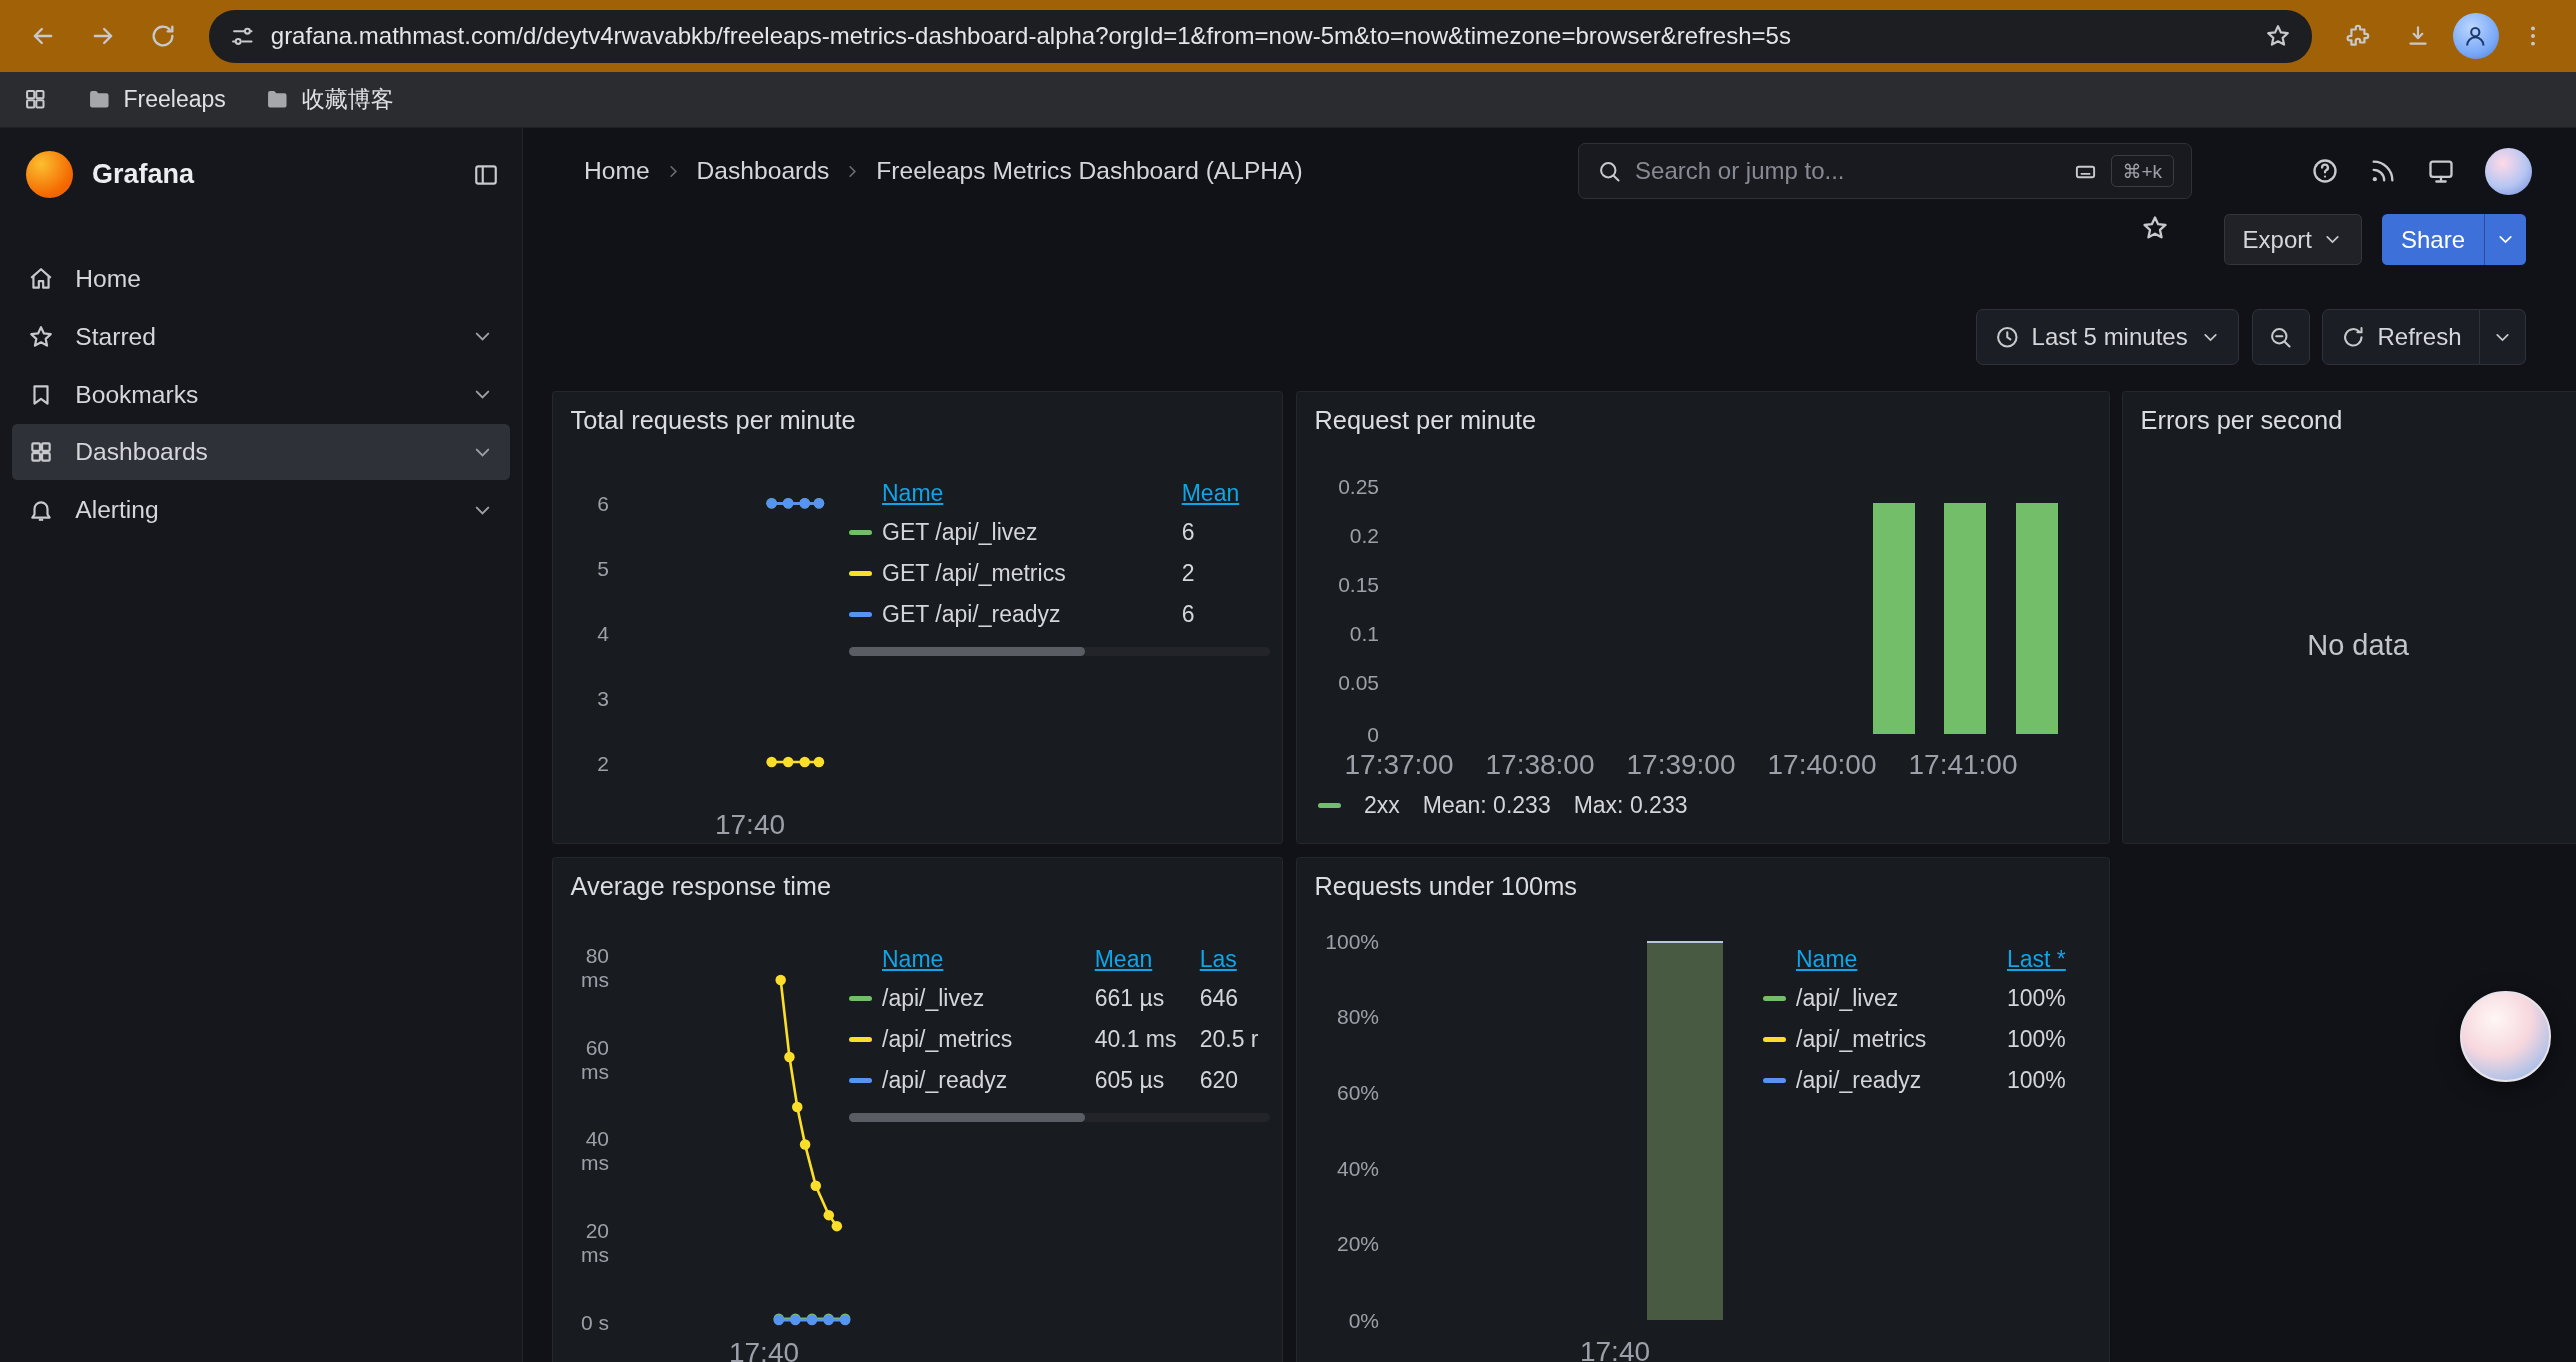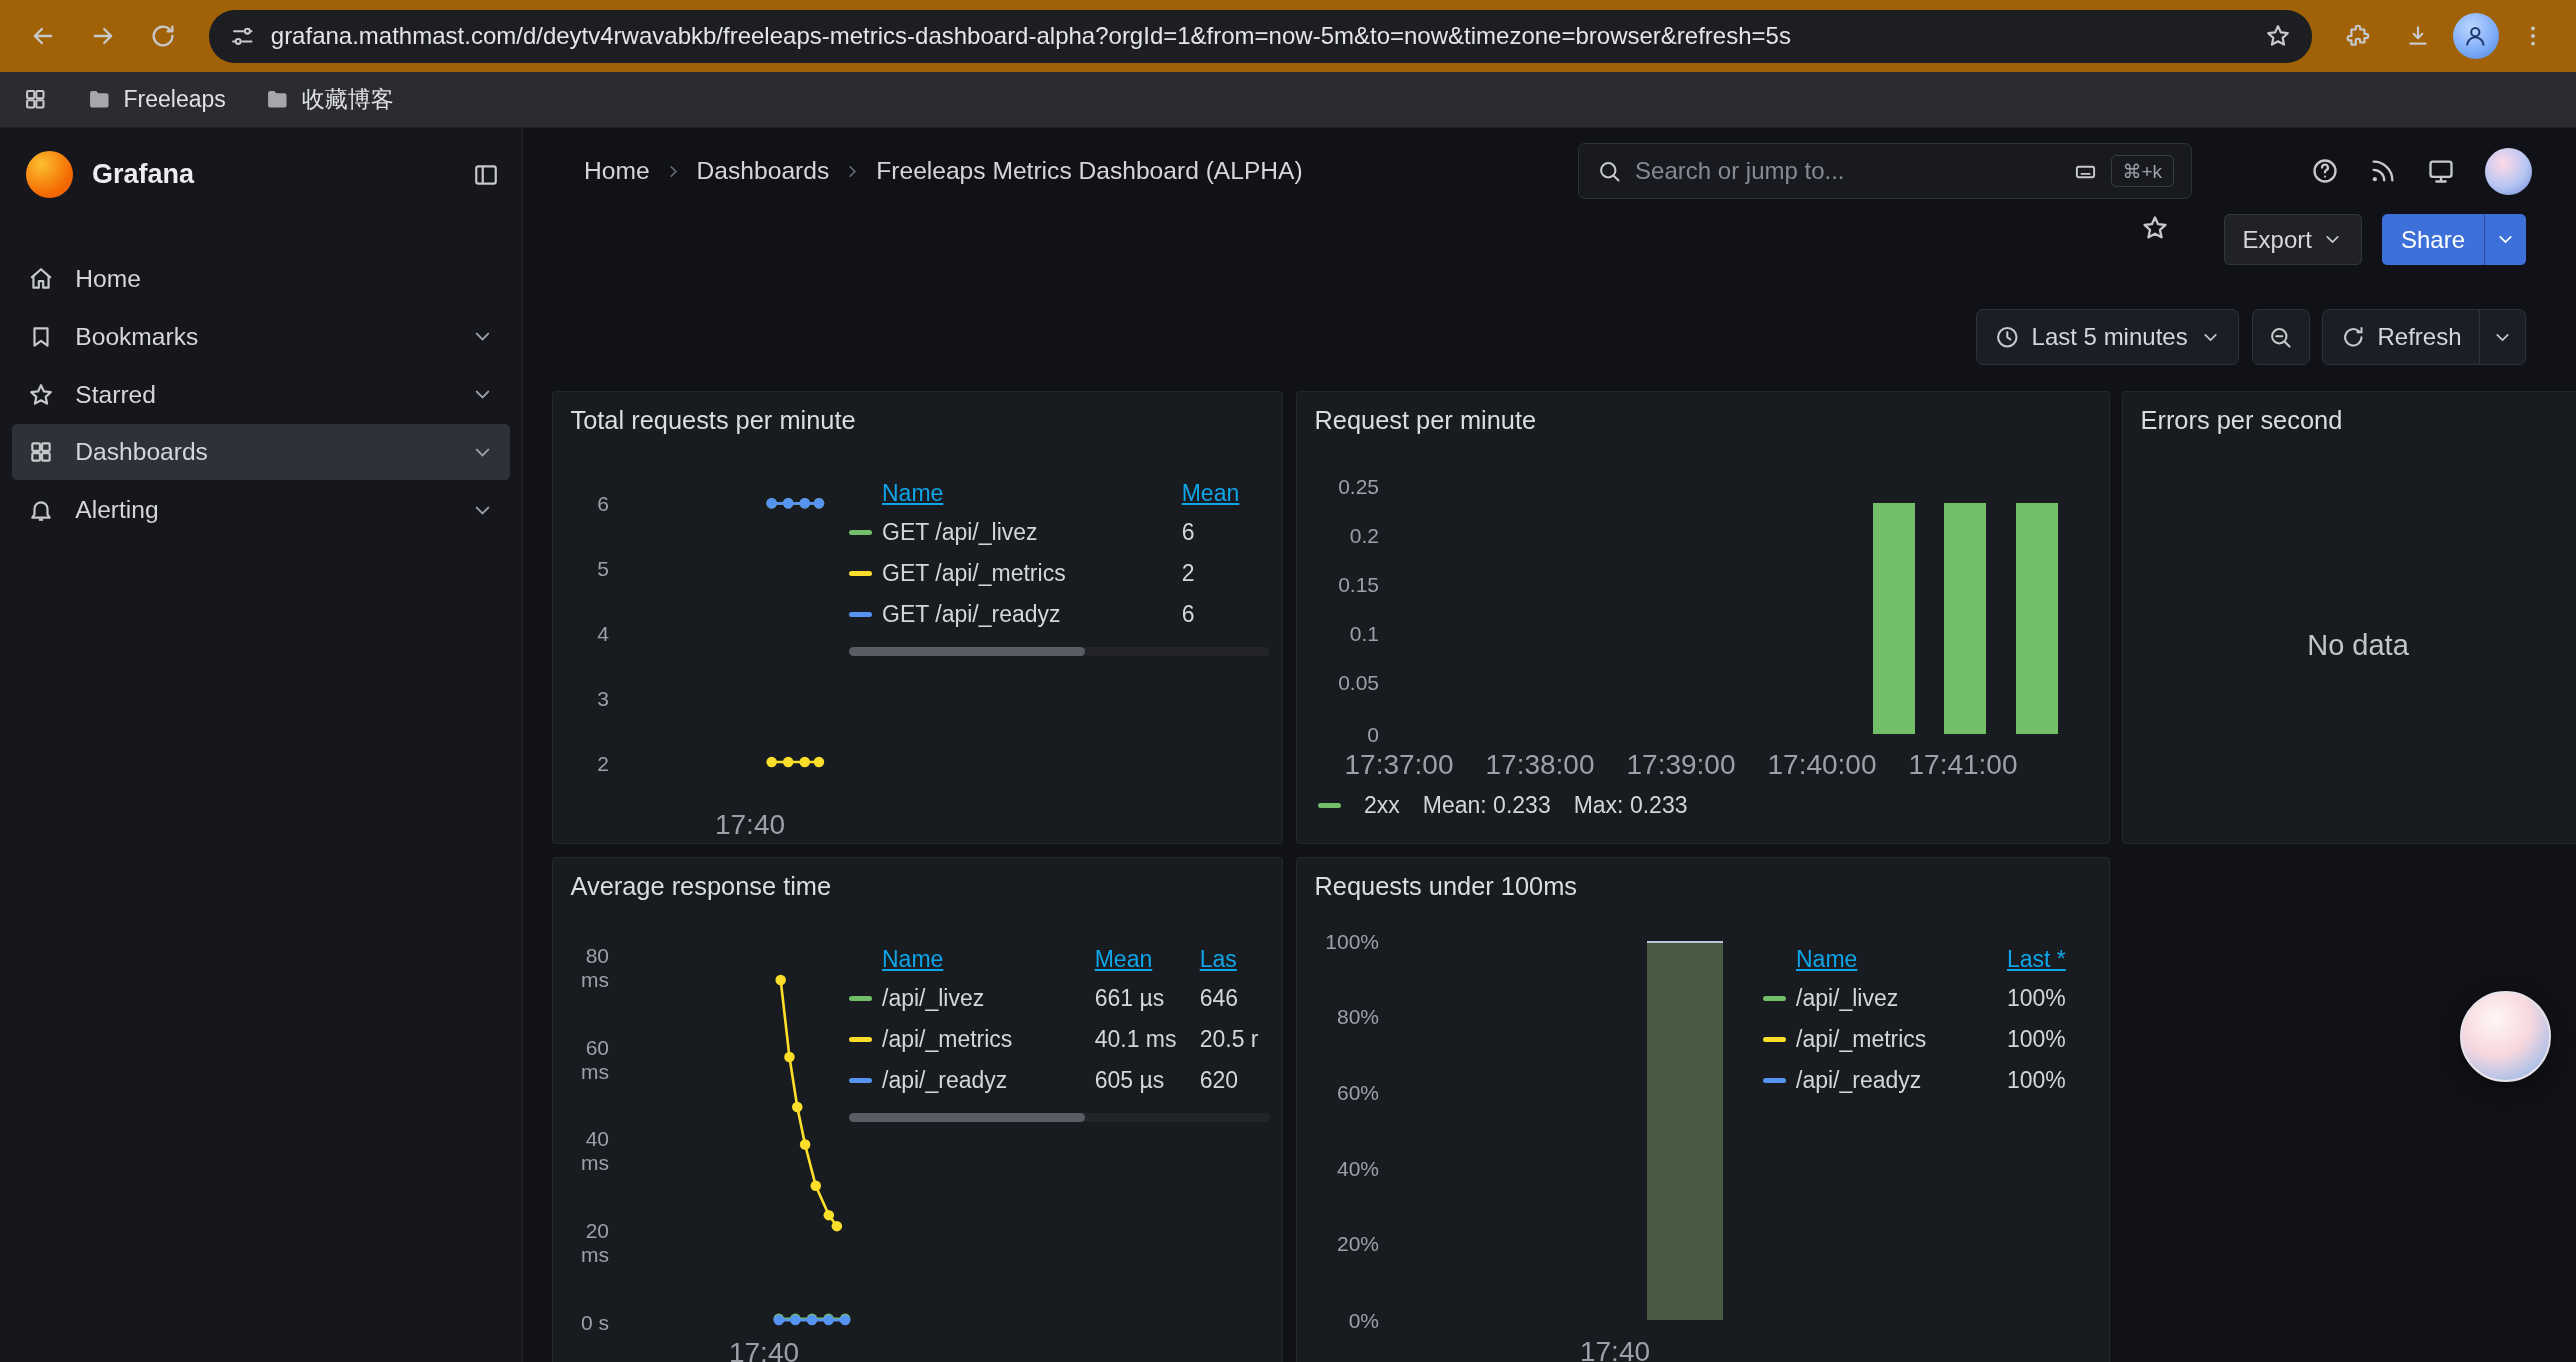--- a/index.html
+++ b/index.html
@@ -228,37 +228,37 @@
         <svg width="26" height="26" viewBox="0 0 24 24" fill="none" stroke="currentColor" stroke-width="2" stroke-linejoin="round">
             <path d="M3 11l9-8 9 8"></path>
             <path d="M5 9.5V20h5v-6h4v6h5V9.5"></path>
           </svg>
       </span>
       <span>Home</span>
     </div>
     <div class="sb-item">
       <span class="ic">
         <svg width="26" height="26" viewBox="0 0 24 24" fill="none" stroke="currentColor" stroke-width="2" stroke-linejoin="round">
-            <path d="M6 4h12v16l-6-4.5L6 20z"></path>
-          </svg>
-      </span>
-      <span>Bookmarks</span>
+            <path d="M12 3l2.7 5.7 6.3.7-4.7 4.3 1.3 6.3-5.6-3.1-5.6 3.1 1.3-6.3L3 9.4l6.3-.7z"></path>
+          </svg>
+      </span>
+      <span>Starred</span>
       <span class="chev">
         <svg width="23" height="23" viewBox="0 0 24 24" fill="none" stroke="currentColor" stroke-width="2" stroke-linecap="round">
             <path d="M6 9l6 6 6-6"></path>
           </svg>
       </span>
     </div>
     <div class="sb-item">
       <span class="ic">
         <svg width="26" height="26" viewBox="0 0 24 24" fill="none" stroke="currentColor" stroke-width="2" stroke-linejoin="round">
-            <path d="M12 3l2.7 5.7 6.3.7-4.7 4.3 1.3 6.3-5.6-3.1-5.6 3.1 1.3-6.3L3 9.4l6.3-.7z"></path>
-          </svg>
-      </span>
-      <span>Starred</span>
+            <path d="M6 4h12v16l-6-4.5L6 20z"></path>
+          </svg>
+      </span>
+      <span>Bookmarks</span>
       <span class="chev">
         <svg width="23" height="23" viewBox="0 0 24 24" fill="none" stroke="currentColor" stroke-width="2" stroke-linecap="round">
             <path d="M6 9l6 6 6-6"></path>
           </svg>
       </span>
     </div>
     <div class="sb-item active">
       <span class="ic">
         <svg width="26" height="26" viewBox="0 0 24 24" fill="none" stroke="currentColor" stroke-width="2">
             <rect x="4" y="4" width="7" height="7" rx="1"></rect>

